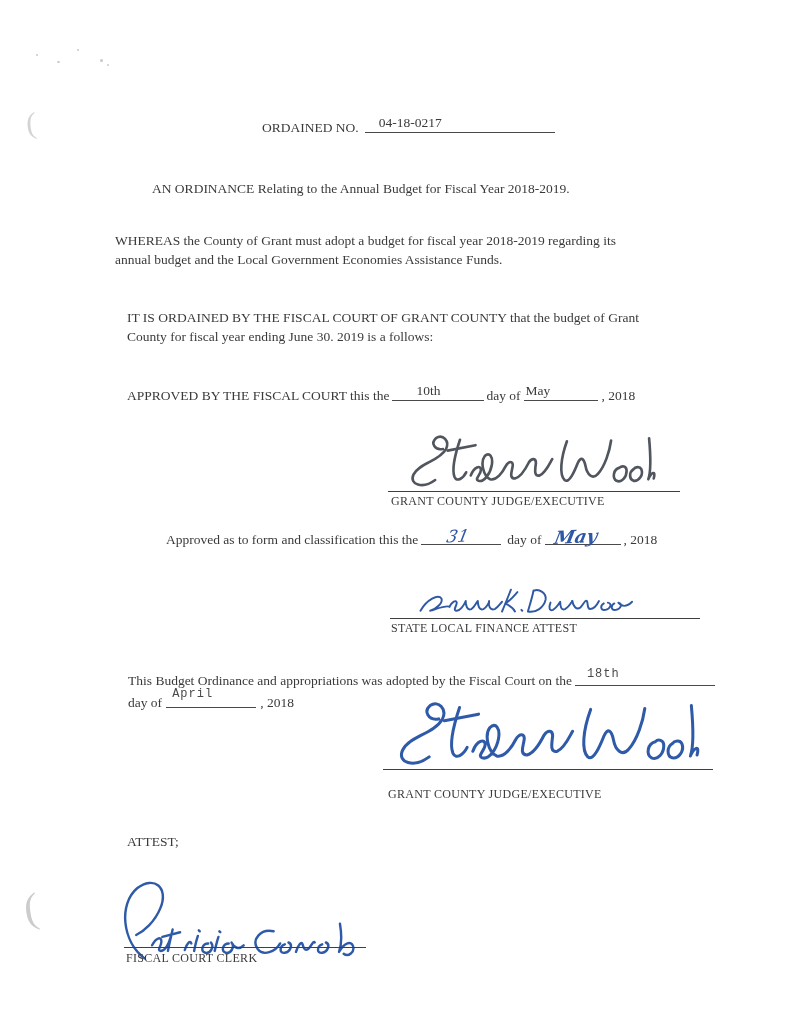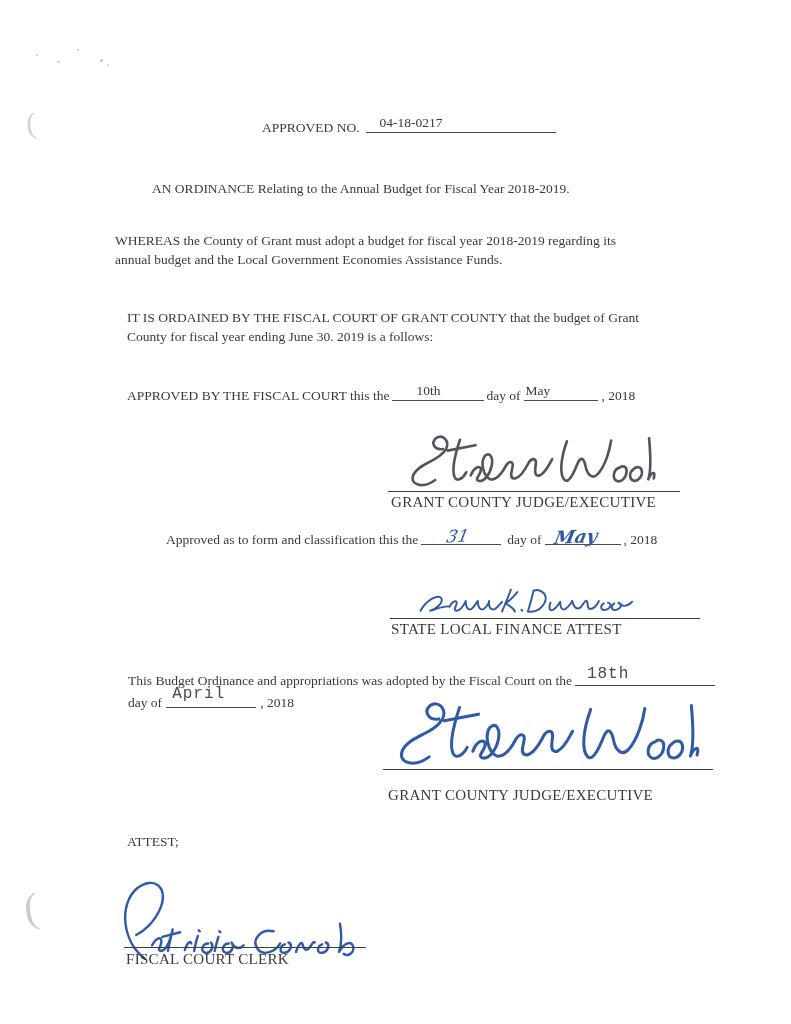--- a/index.html
+++ b/index.html
@@ -7,50 +7,50 @@
     position:relative;width:791px;height:1024px;background:#ffffff;
     font-family:"Liberation Serif", serif;color:#3a3a3a;overflow:hidden;
   }
   .abs{position:absolute;}
   .body-text{font-size:13.5px;line-height:19px;color:#3a3a3a;}
   .fill-row{display:flex;align-items:baseline;white-space:pre;}
   .blank{display:inline-block;border-bottom:1.2px solid #4a4a4a;height:14px;position:relative;}
   .blank .fill-typed{position:absolute;bottom:0;left:14px;font-size:13.5px;color:#3a3a3a;}
   .blank .fill-mono{
     position:absolute;bottom:1px;left:12px;
-    font-family:"Liberation Mono", monospace;font-size:16px;letter-spacing:1px;color:#4a4a4a;
+    font-family:"Liberation Mono", monospace;font-size:12px;letter-spacing:1px;color:#4a4a4a;
   }
   .blank .fill-hand{
     position:absolute;bottom:-2px;left:18px;
     font-family:"DejaVu Serif", serif;font-style:italic;
     color:#2f57a4;transform:skewX(-14deg) rotate(-3deg);
   }
   .sig-line{position:absolute;border-bottom:1.3px solid #3f3f3f;height:0;}
-  .sig-label{position:absolute;font-size:15px;letter-spacing:0.3px;color:#3a3a3a;white-space:pre;}
+  .sig-label{position:absolute;font-size:12px;letter-spacing:0.3px;color:#3a3a3a;white-space:pre;}
   .sig-svg{position:absolute;}
   .sig-svg path{fill:none;stroke-linecap:round;stroke-linejoin:round;}
   .stray{position:absolute;color:#d3d3d3;pointer-events:none;}
   .speck{position:absolute;width:2px;height:2px;border-radius:50%;background:#c9c9c9;}
   .paren{font-family:"Liberation Serif",serif;}
 </style>
 </head>
 <body>
 
 <div class="page">
 
   <div class="speck" style="left:36px;top:54px;"></div>
   <div class="speck" style="left:57px;top:61px;width:3px;"></div>
   <div class="speck" style="left:77px;top:49px;"></div>
   <div class="speck" style="left:100px;top:59px;width:3px;height:3px;"></div>
   <div class="speck" style="left:107px;top:64px;"></div>
   <div class="stray paren" style="left:26px;top:106px;font-size:30px;transform:rotate(-5deg);">(</div>
   <div class="stray paren" style="left:24px;top:884px;font-size:42px;color:#cccccc;transform:rotate(-8deg);">(</div>
 
   <div class="abs body-text fill-row" style="left:262px;top:118px;">
-    <span>APPROVED NO.</span>
+    <span>ORDAINED NO.</span>
     <span class="blank" style="width:190px;margin-left:6px;">
       <span class="fill-typed">04-18-0217</span>
     </span>
   </div>
 
   <div class="abs body-text" style="left:127px;top:179px;width:580px;margin-left:25px;">
     <div>AN ORDINANCE Relating to the Annual Budget for Fiscal Year 2018-2019.</div>
   </div>
 
   <div class="abs body-text" style="left:115px;top:231px;width:580px;">

